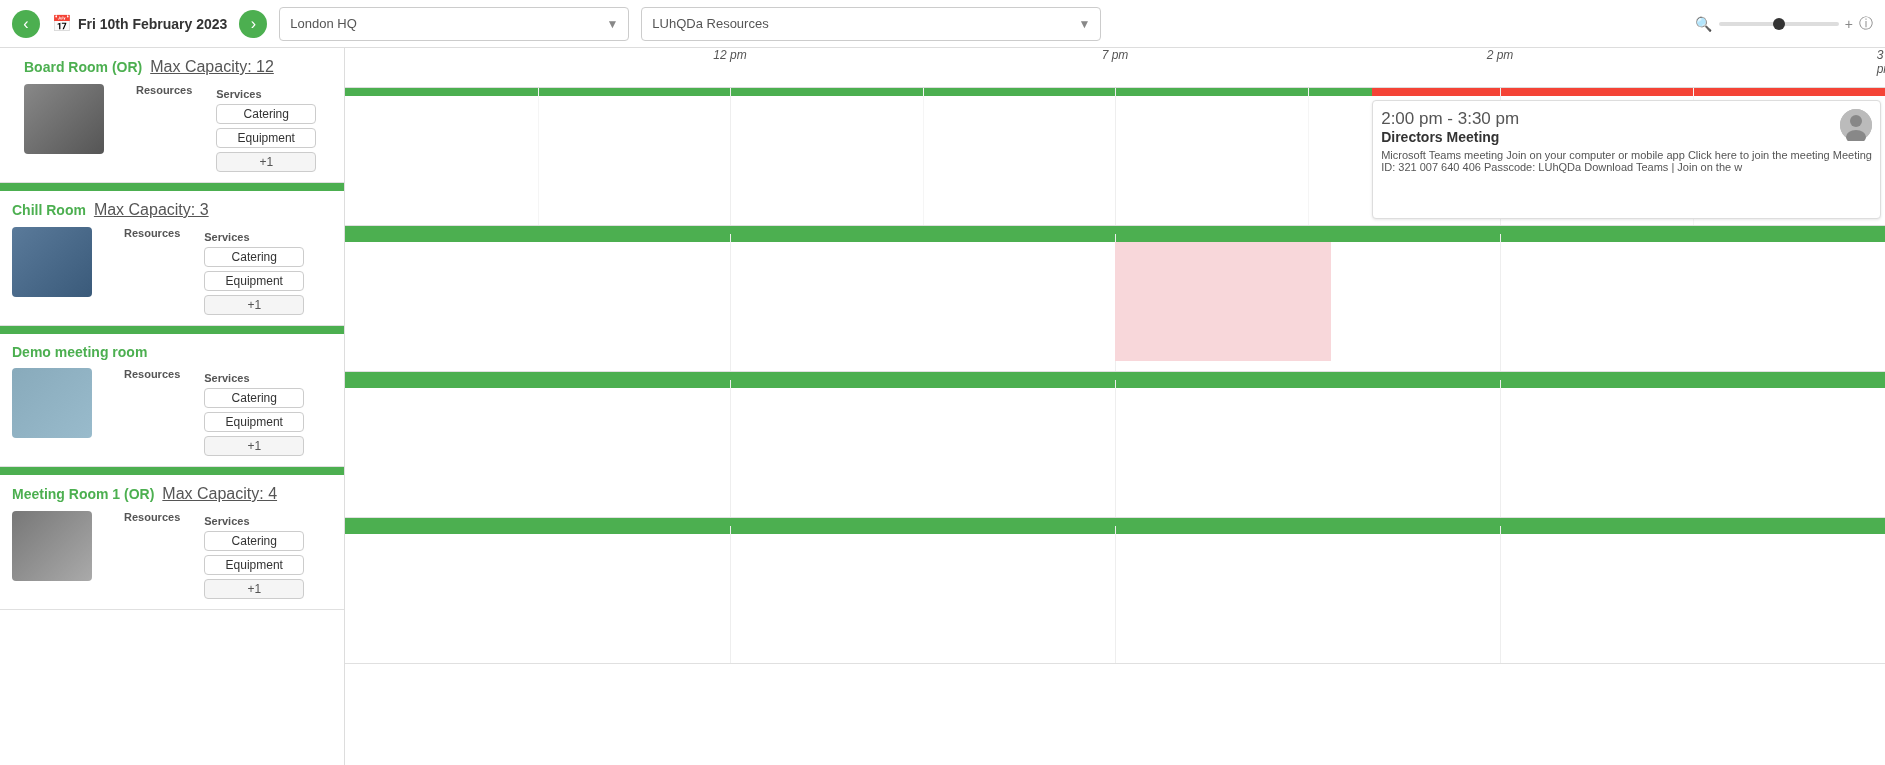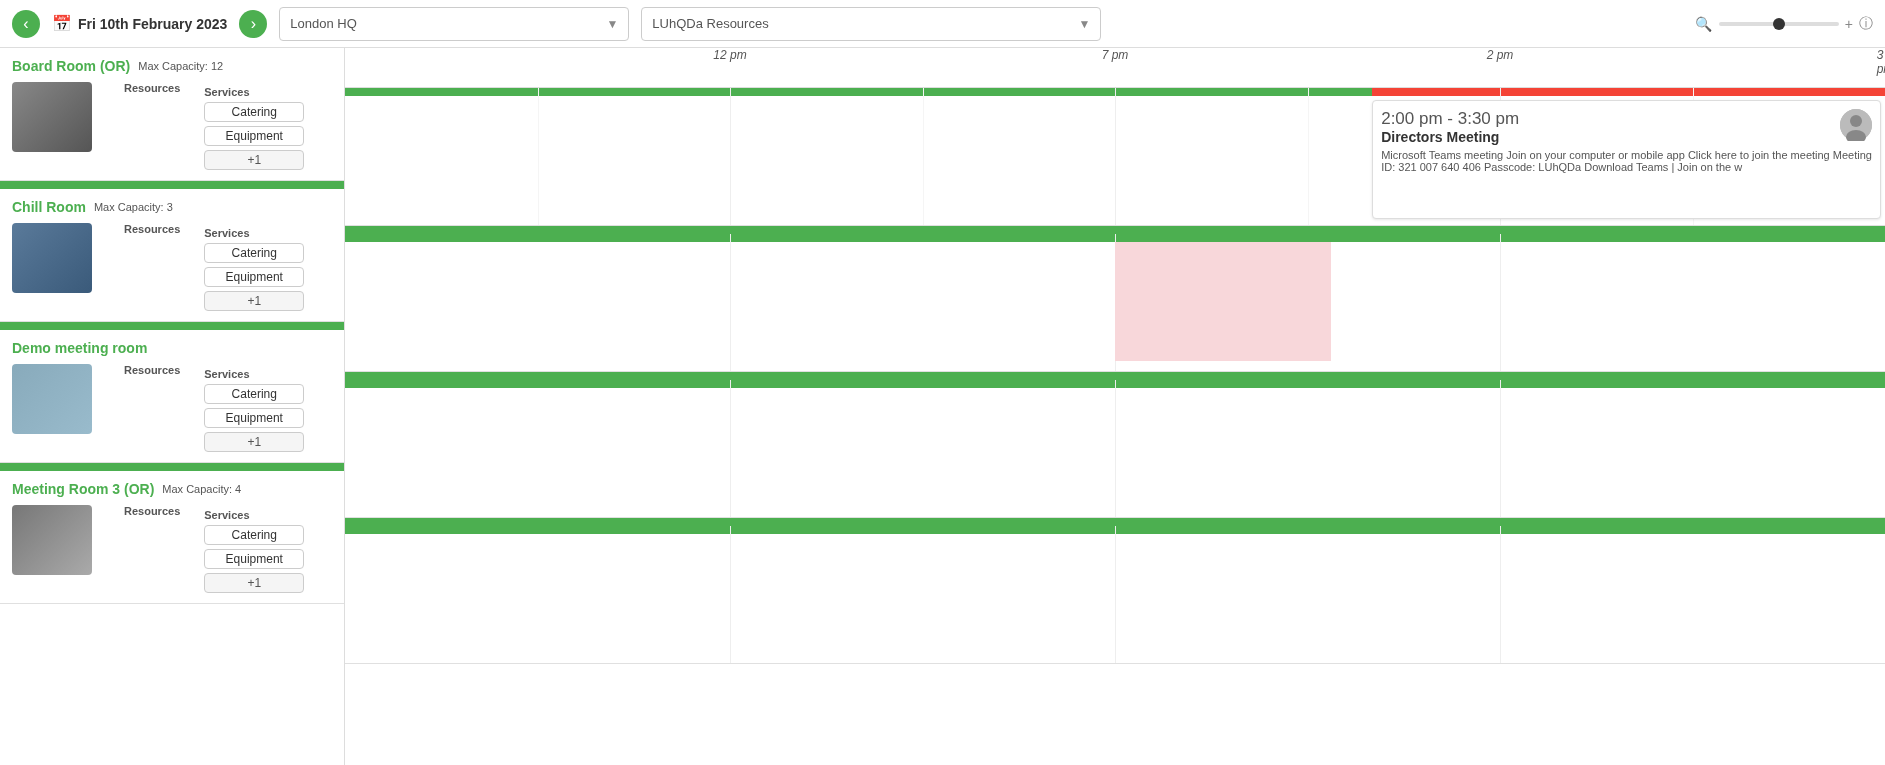--- a/index.html
+++ b/index.html
@@ -61,21 +61,21 @@
     .time-label {
       position: absolute;
       font-size: 12px; color: #555;
       transform: translateX(-50%);
     }
     .room-title-row {
       display: flex; align-items: center; gap: 8px;
       margin-bottom: 8px;
     }
     .room-name { color: #4caf50; font-weight: bold; font-size: 14px; }
-    .room-capacity { font-size: 11px; color: #555; }
+    .room-capacity { font-size: 16px; color: #555; text-decoration: underline; }
     .room-details { display: flex; gap: 32px; }
     .room-image {
       width: 80px; height: 70px;
       object-fit: cover; border-radius: 4px;
       background: #ccc;
       overflow: hidden;
       flex-shrink: 0;
     }
     .room-services { display: flex; flex-direction: column; gap: 4px; margin-top: 4px; }
     .services-label { font-size: 11px; color: #555; font-weight: bold; }
@@ -184,21 +184,21 @@
   </div>
 </div>
 
 <div style="display:flex; height: calc(765px - 48px);">
 
   <div class="rooms-list">
 
 
     <div style="overflow-y:auto; height:calc(100% - 40px);">
 
-      <div style="padding:10px 12px; border-bottom:1px solid #e0e0e0; min-height:130px;">
+      <div style="padding:10px 24px; border-bottom:1px solid #e0e0e0; min-height:130px;">
         <div class="room-title-row">
           <span class="room-name">Board Room (OR)</span>
           <span class="room-capacity">Max Capacity: 12</span>
         </div>
         <div class="room-details">
           <div class="room-image img-boardroom"></div>
           <div style="display:flex; gap:24px;">
             <div>
               <div class="resources-label">Resources</div>
             </div>
@@ -254,21 +254,21 @@
               <button class="more-btn">+1</button>
             </div>
           </div>
         </div>
       </div>
 
       <div style="height:8px; background:#4caf50;"></div>
 
       <div style="padding:10px 12px; border-bottom:1px solid #e0e0e0; min-height:130px;">
         <div class="room-title-row">
-          <span class="room-name">Meeting Room 3 (OR)</span>
+          <span class="room-name">Meeting Room 1 (OR)</span>
           <span class="room-capacity">Max Capacity: 4</span>
         </div>
         <div class="room-details">
           <div class="room-image img-meeting1"></div>
           <div style="display:flex; gap:24px;">
             <div>
               <div class="resources-label">Resources</div>
             </div>
             <div class="room-services">
               <div class="services-label">Services</div>

